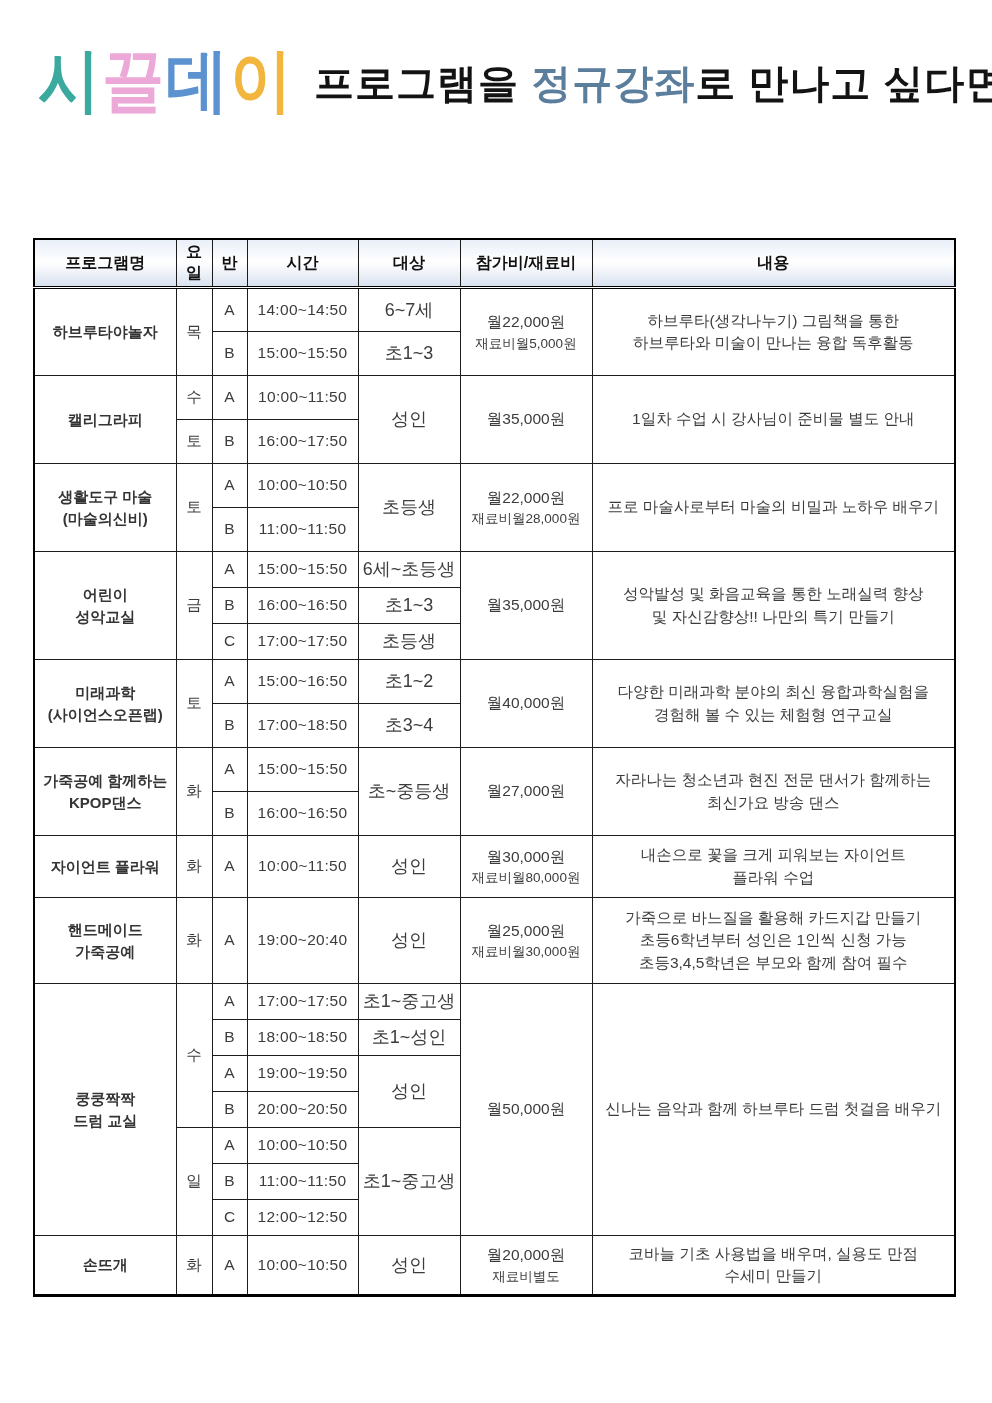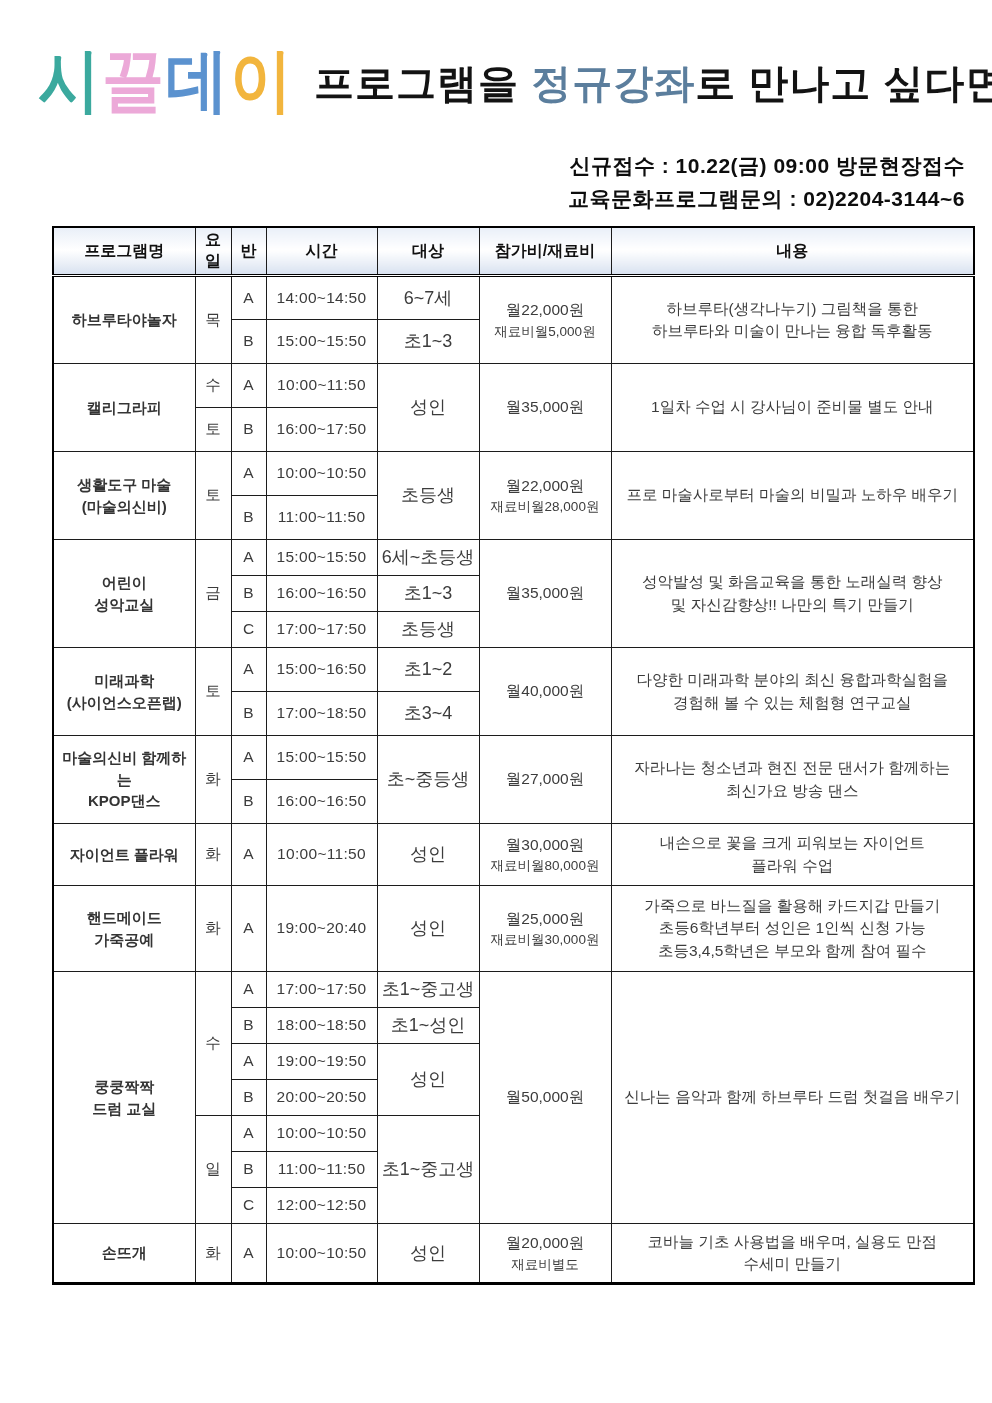--- a/index.html
+++ b/index.html
@@ -14,21 +14,21 @@
   .logo span{display:inline-block;}
   .headline{font-size:40px;font-weight:bold;color:#131313;letter-spacing:1px;
     white-space:nowrap;padding-top:6px;}
   .headline .accent{font-weight:bold;}
 
   
   .contact{position:absolute;right:27px;top:150px;text-align:right;
     font-size:21px;font-weight:bold;color:#0d0d0d;line-height:1.55;letter-spacing:.5px;}
 
   
-  .sched-wrap{position:absolute;left:33px;top:226px;width:761px;margin-left:19px;}
+  .sched-wrap{position:absolute;left:33px;top:238px;width:761px;}
   table.sched{border-collapse:collapse;table-layout:fixed;width:921px;
     border:2px solid #000;border-bottom-width:3px;color:#3c3c3c;}
   table.sched th,table.sched td{border:1px solid #1c1c1c;text-align:center;
     vertical-align:middle;padding:2px 3px;overflow:hidden;}
   table.sched th{height:34px;font-size:16px;font-weight:bold;color:#111;
     background:linear-gradient(180deg,#e9eff8 0%,#ffffff 48%,#d9e2f0 100%);
     border-bottom:3px double #000;}
   .cell-main{white-space:pre-line;line-height:1.45;}
   .cell-sub{font-size:13.5px;line-height:1.3;margin-top:1px;}
   td.c-program{font-size:15px;font-weight:bold;color:#343434;}
@@ -48,24 +48,20 @@
         <span style="color: rgb(59, 169, 158);">시</span>
         <span style="color: rgb(236, 169, 216);">끌</span>
         <span style="color: rgb(91, 146, 207);">데</span>
         <span style="color: rgb(242, 181, 61);">이</span>
       </div>
     <div class="headline">
       <span>프로그램을 </span><span class="accent" id="headline-accent" style="color: rgb(91, 126, 157);">정규강좌</span><span>로 만나고 싶다면?</span>
     </div>
   </div>
 
-  <div class="contact">
-    <div>신규접수 : 10.22(금) 09:00 방문현장접수</div>
-    <div>교육문화프로그램문의 : 02)2204-3144~6</div>
-  </div>
 
   <div class="sched-wrap">
     <table class="sched">
       <colgroup id="cols">
           <col style="width: 142px;">
           <col style="width: 36px;">
           <col style="width: 35px;">
           <col style="width: 111px;">
           <col style="width: 102px;">
           <col style="width: 132px;">
@@ -264,21 +260,21 @@
             </td>
             <td class="c-time">
               <div class="cell-main">17:00~18:50</div>
             </td>
             <td class="c-target">
               <div class="cell-main">초3~4</div>
             </td>
           </tr>
           <tr style="height: 44px;">
             <td class="c-program" rowspan="2">
-              <div class="cell-main">마술의신비 함께하는
+              <div class="cell-main">가죽공예 함께하는
 KPOP댄스</div>
             </td>
             <td class="c-day" rowspan="2">
               <div class="cell-main">화</div>
             </td>
             <td class="c-cls">
               <div class="cell-main">A</div>
             </td>
             <td class="c-time">
               <div class="cell-main">15:00~15:50</div>

